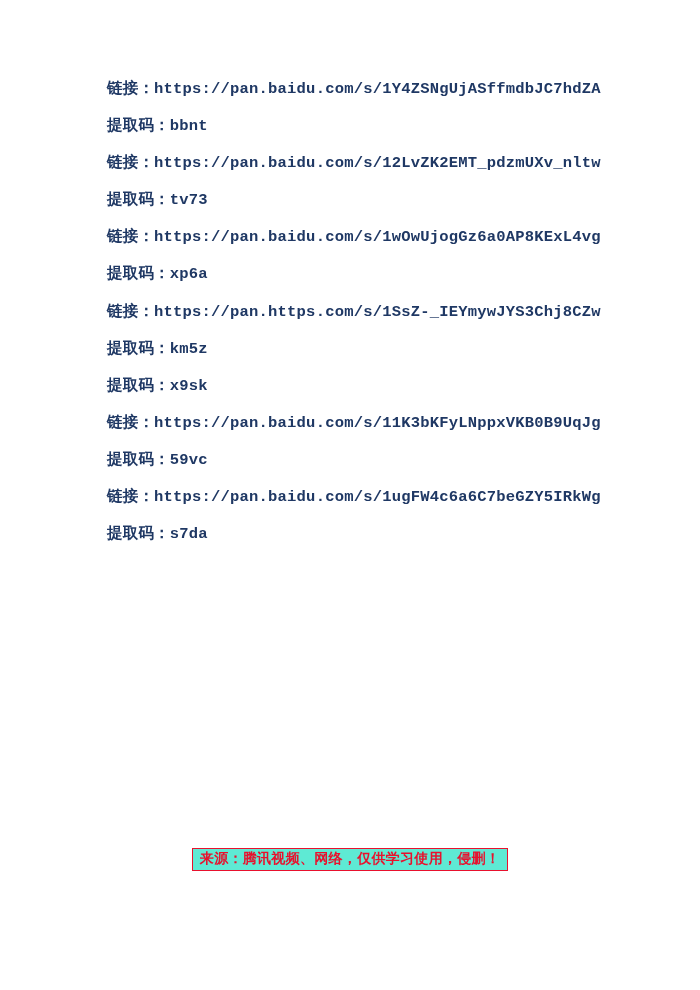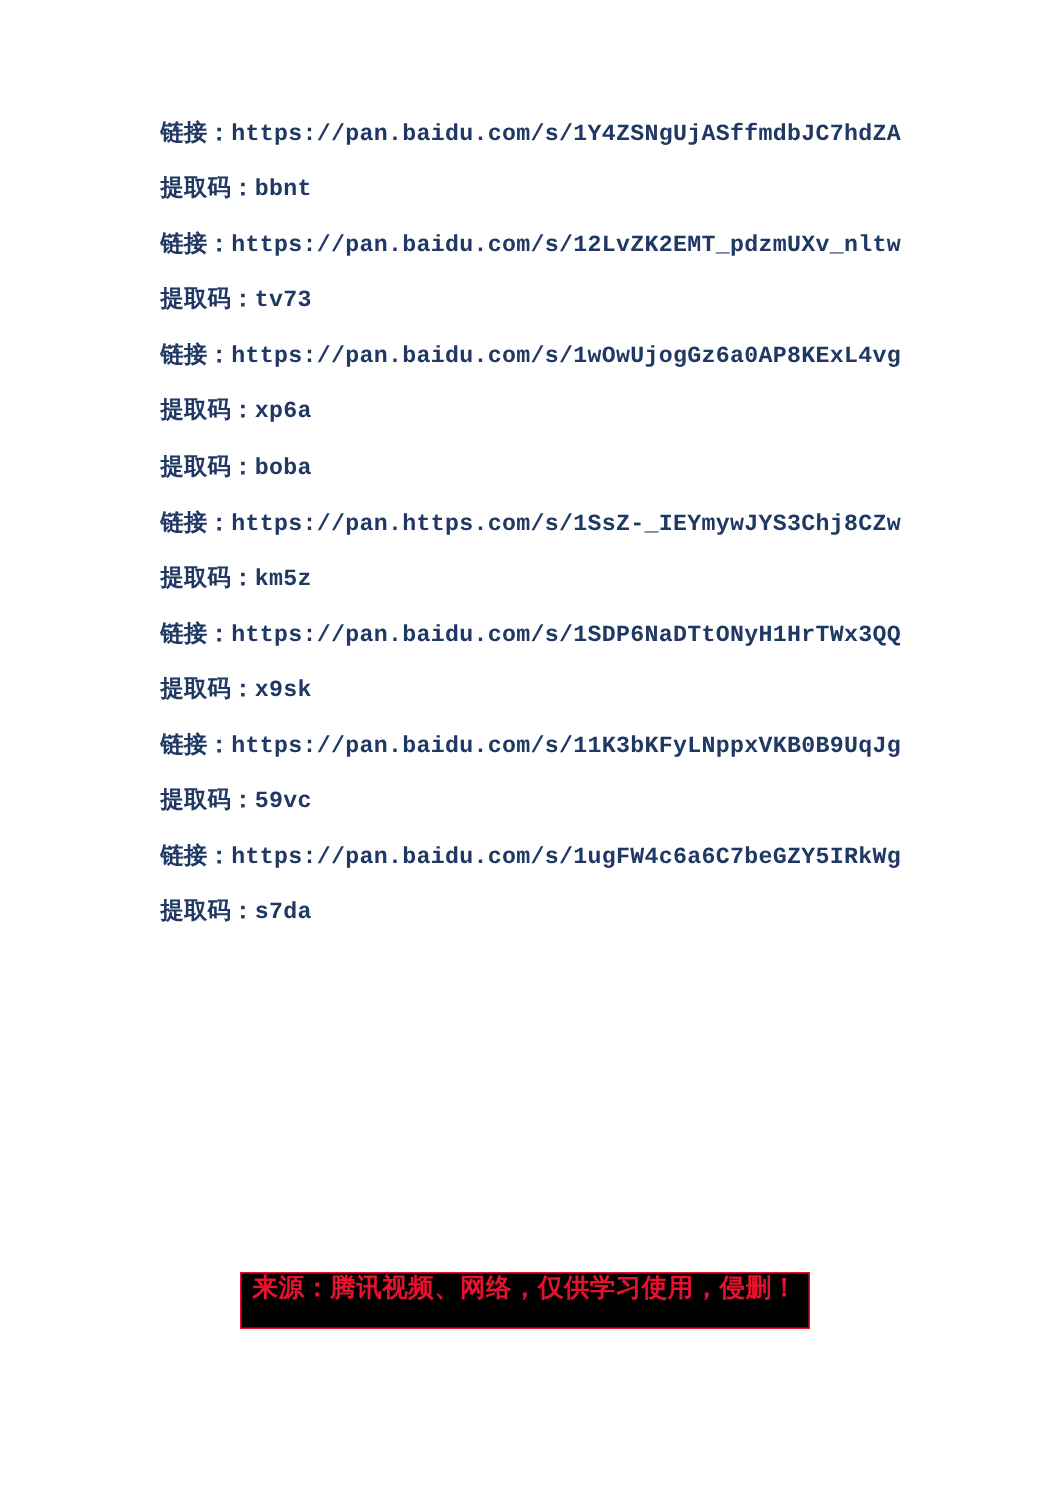--- a/index.html
+++ b/index.html
@@ -41,46 +41,44 @@
   }
   .footer-wrap {
     position: absolute;
     left: 0;
     right: 0;
     top: 848px;
     text-align: center;
   }
   .footer-note {
     display: inline-block;
-    background: #000000;
+    background: #5eead4;
     border: 1.5px solid #e8112d;
     color: #e8112d;
-    font-size: 17px;
+    font-size: 14px;
     font-weight: bold;
-    padding: 3px 7px 16px 7px;
+    padding: 3px 7px 4px 7px;
     line-height: 1;
     letter-spacing: 0.3px;
     white-space: nowrap;
   }
 </style>
 </head>
 <body>
 
 <div class="page">
   <div class="doc-body">
     <div class="line link">链接：https://pan.baidu.com/s/1Y4ZSNgUjASffmdbJC7hdZA</div>
     <div class="line code">提取码：bbnt</div>
     <div class="line link">链接：https://pan.baidu.com/s/12LvZK2EMT_pdzmUXv_nltw</div>
     <div class="line code">提取码：tv73</div>
     <div class="line link">链接：https://pan.baidu.com/s/1wOwUjogGz6a0AP8KExL4vg</div>
     <div class="line code">提取码：xp6a</div>
-    <div class="line code">提取码：boba</div>
     <div class="line link">链接：https://pan.https.com/s/1SsZ-_IEYmywJYS3Chj8CZw</div>
     <div class="line code">提取码：km5z</div>
-    <div class="line link">链接：https://pan.baidu.com/s/1SDP6NaDTtONyH1HrTWx3QQ</div>
     <div class="line code">提取码：x9sk</div>
     <div class="line link">链接：https://pan.baidu.com/s/11K3bKFyLNppxVKB0B9UqJg</div>
     <div class="line code">提取码：59vc</div>
     <div class="line link">链接：https://pan.baidu.com/s/1ugFW4c6a6C7beGZY5IRkWg</div>
     <div class="line code">提取码：s7da</div>
   </div>
 
   <div class="footer-wrap">
     <span class="footer-note">来源：腾讯视频、网络，仅供学习使用，侵删！</span>
   </div>

